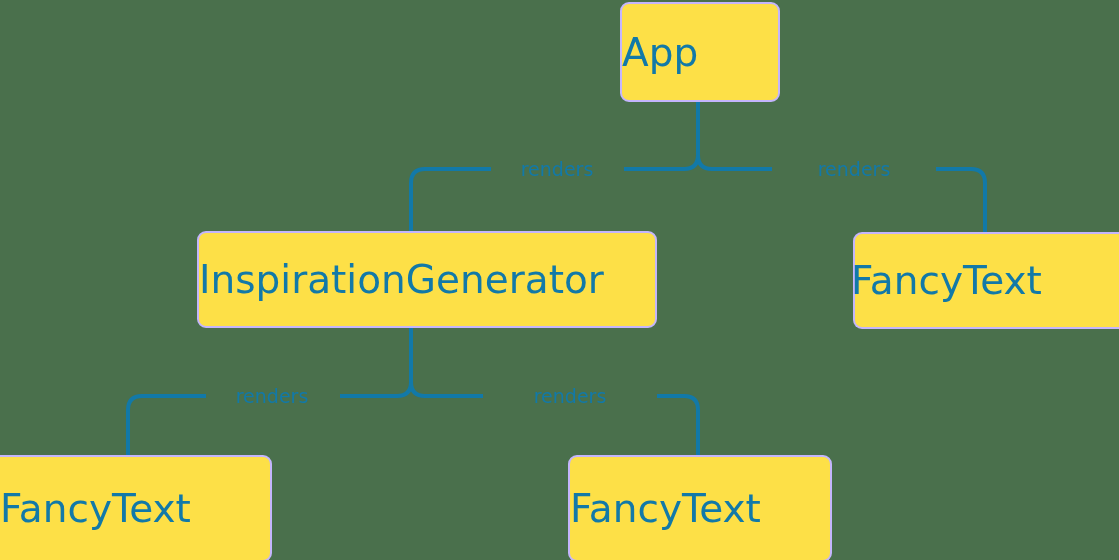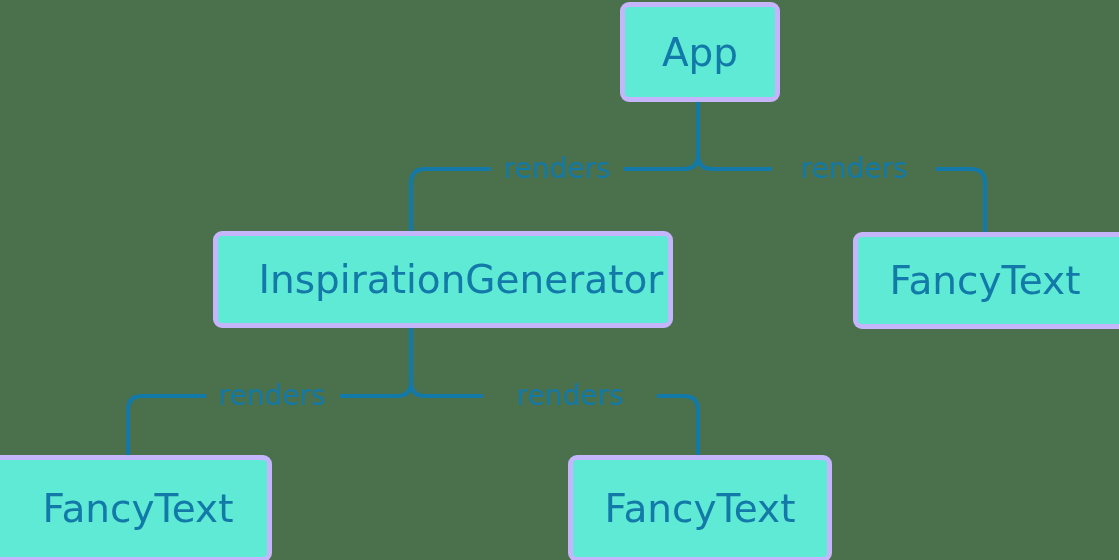--- a/index.html
+++ b/index.html
@@ -22,50 +22,49 @@
   #connector-layer {
     position: absolute;
     left: 0;
     top: 0;
     width: 1119px;
     height: 560px;
   }
   .node-box {
     position: absolute;
     box-sizing: border-box;
-    background: #5eead4;
-    border: 5px solid #c4b5fd;
+    background: #fde047;
+    border: 2px solid #c4b5fd;
     border-radius: 9px;
     display: flex;
     align-items: center;
-    justify-content: center;
     z-index: 3;
   }
   .node-label {
     color: #1279a8;
     font-size: 39px;
     font-weight: 400;
     line-height: 1;
     letter-spacing: 0px;
     white-space: nowrap;
   }
   
   #node-app            { left: 620px;  top: 2px;   width: 160px; height: 100px; }
-  #node-inspiration    { left: 213px;  top: 231px; width: 460px; height: 97px; padding-left: 36px;  }
+  #node-inspiration    { left: 197px;  top: 231px; width: 460px; height: 97px;  }
   #node-fancytext-right{ left: 853px;  top: 232px; width: 272px; height: 97px;  border-right-color: transparent; border-top-right-radius: 0; border-bottom-right-radius: 0; }
   #node-fancytext-left { left: -8px;   top: 455px; width: 280px; height: 107px; border-left-color: transparent; border-top-left-radius: 0; border-bottom-left-radius: 0; }
   #node-copyright      { left: 568px;  top: 455px; width: 264px; height: 107px; }
 
   #node-fancytext-right .node-label { transform: translateX(-4px); }
   #node-fancytext-left  .node-label { transform: translateX(6px);  }
 
   .edge-label {
     position: absolute;
     color: #1279a8;
-    font-size: 28px;
+    font-size: 19px;
     font-weight: 400;
     line-height: 1;
     white-space: nowrap;
     transform: translate(-50%, -50%);
     z-index: 2;
   }
   #edge-label-app-inspiration { left: 557px; top: 169px; }
   #edge-label-app-fancytext   { left: 854px; top: 169px; }
   #edge-label-ig-fancytext    { left: 272px; top: 396px; }
   #edge-label-ig-copyright    { left: 570px; top: 396px; }

